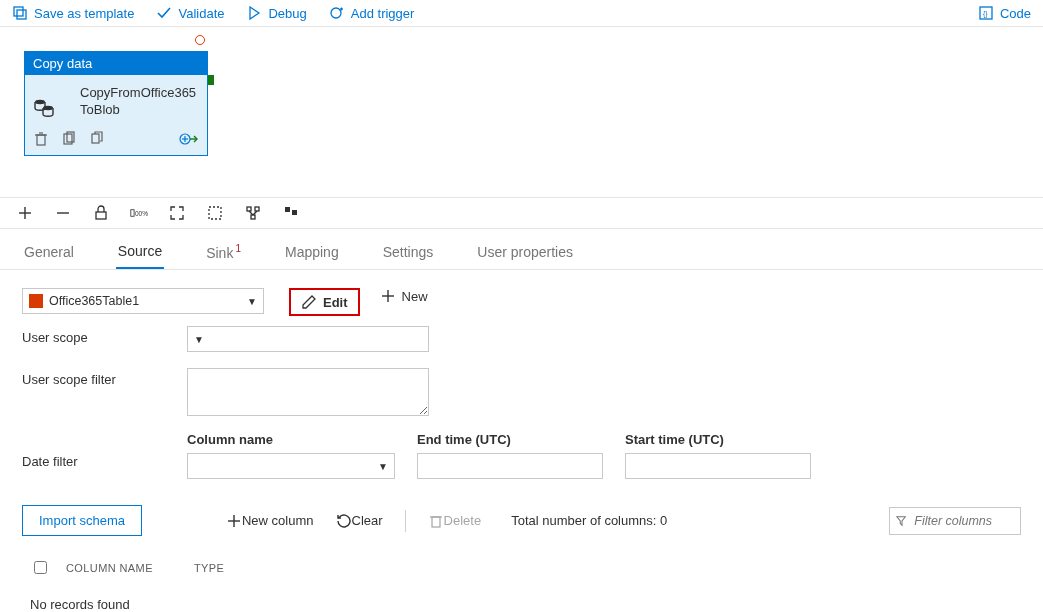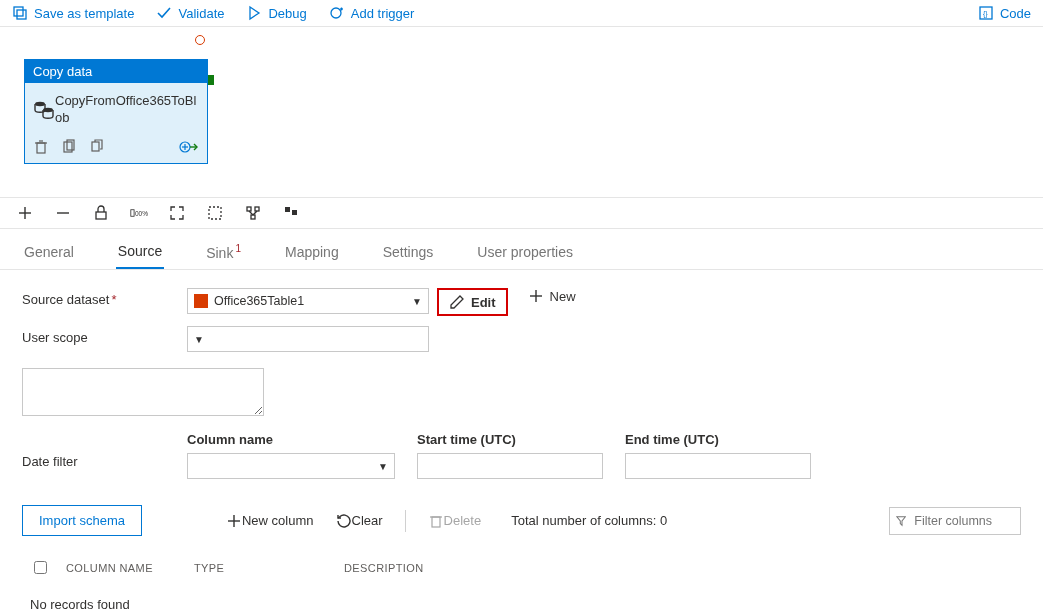--- a/index.html
+++ b/index.html
@@ -37,35 +37,35 @@
     left: 195px;
     top: 8px;
     width: 10px;
     height: 10px;
     border: 1.5px solid #d83b01;
     border-radius: 50%;
   }
   .activity-card {
     position: absolute;
     left: 24px;
-    top: 32px;
+    top: 24px;
     width: 184px;
     border: 1px solid #0078d4;
     background: #dff0fa;
   }
   .activity-card .header {
     background: #0078d4;
     color: #fff;
     padding: 4px 8px;
     font-size: 13px;
   }
   .activity-card .body {
     display: flex;
-    align-items: center;
-    gap: 0;
+    align-items: flex-end;
+    gap: 25px;
     padding: 10px 8px 6px 8px;
   }
   .activity-card .name {
     font-size: 13px;
     word-break: break-all;
     line-height: 1.3;
   }
   .activity-card .footer {
     display: flex;
     align-items: center;
@@ -144,21 +144,21 @@
     gap: 6px;
   }
   .dropdown .dd-text { flex: 1; }
   .dropdown .chev { font-size: 10px; color: #333; }
   .edit-btn {
     display: flex;
     align-items: center;
     gap: 6px;
     border: 2.5px solid #d40000;
     padding: 4px 10px;
-    margin-left: 8px;
+    margin-left: 25px;
     cursor: pointer;
     font-weight: 600;
   }
   .new-btn {
     display: flex;
     align-items: center;
     gap: 6px;
     margin-left: 20px;
     cursor: pointer;
   }
@@ -220,20 +220,21 @@
     display: flex;
     align-items: center;
     gap: 6px;
     padding: 0 6px;
     margin-left: auto;
   }
   .filter-input input {
     border: none;
     outline: none;
     width: 100%;
+    font-style: italic;
     font-size: 12.5px;
     color: #767676;
   }
   .cols-header {
     display: flex;
     align-items: center;
     margin-top: 14px;
     padding: 6px 0;
     font-size: 11px;
     letter-spacing: 0.4px;
@@ -416,23 +417,20 @@
   <div class="tab active">Source</div>
   <div class="tab"><span>Sink</span><sup>1</sup></div>
   <div class="tab">Mapping</div>
   <div class="tab">Settings</div>
   <div class="tab">User properties</div>
 </div>
 
 <div class="form">
 
   <div class="row">
-    <div class="label">
-      <span>Source dataset</span><span class="req">*</span>
-    </div>
     <div class="dropdown">
       <span class="office-icon"></span>
       <span class="dd-text">Office365Table1</span>
       <span class="chev">▼</span>
     </div>
     <div class="edit-btn">
       <span>
         <svg class="icon-sm" viewBox="0 0 16 16" fill="none" stroke="#323130" stroke-width="1.3">
             <path d="M11 2l3 3-9 9H2v-3l9-9z"></path>
           </svg>
@@ -451,39 +449,40 @@
   </div>
 
   <div class="row" style="margin-top:-6px">
     <div class="label">User scope</div>
     <div class="dropdown">
       <span class="chev">▼</span>
     </div>
   </div>
 
   <div class="row">
+    <div class="label">User scope filter</div>
     <textarea class="textarea" style=""></textarea>
   </div>
 
   <div class="row">
     <div class="label" style="padding-top:22px">Date filter</div>
     <div class="date-filter-group">
       <div class="dfcol">
         <div class="sublabel">Column name</div>
         <div class="dropdown">
           <span class="dd-text"></span>
           <span class="chev">▼</span>
         </div>
       </div>
       <div class="dfcol">
-        <div class="sublabel">Start time (UTC)</div>
+        <div class="sublabel">End time (UTC)</div>
         <input class="txt-input" style="">
       </div>
       <div class="dfcol">
-        <div class="sublabel">End time (UTC)</div>
+        <div class="sublabel">Start time (UTC)</div>
         <input class="txt-input" style="">
       </div>
     </div>
   </div>
 
   <div class="row output-cols-row" style="margin-top:26px">
     <button class="import-schema-btn">Import schema</button>
     <div style="width:40px"></div>
     <div class="oc-btn">
       <svg class="icon-sm" viewBox="0 0 16 16" stroke="#323130" stroke-width="1.4">
@@ -515,17 +514,16 @@
           <polygon points="1,1 11,1 7,6 7,11 5,9 5,6"></polygon>
         </svg>
       <input placeholder="Filter columns" style="">
     </div>
   </div>
 
   <div class="cols-header">
     <div class="chk"><input type="checkbox" style=""></div>
     <div class="c1">COLUMN NAME</div>
     <div class="c2">TYPE</div>
-    <div class="c3">DESCRIPTION</div>
   </div>
   <div class="no-records">No records found</div>
 
 </div>
 
 </body></html>

